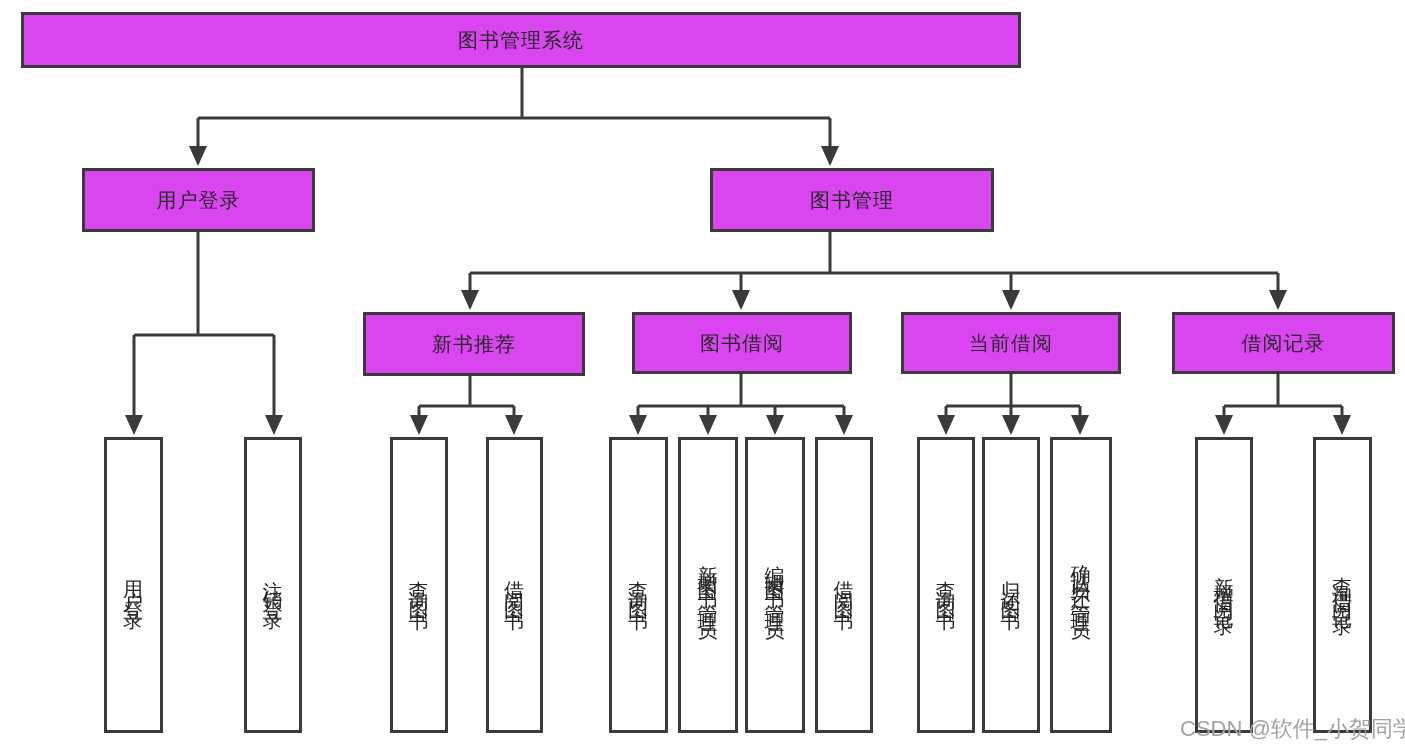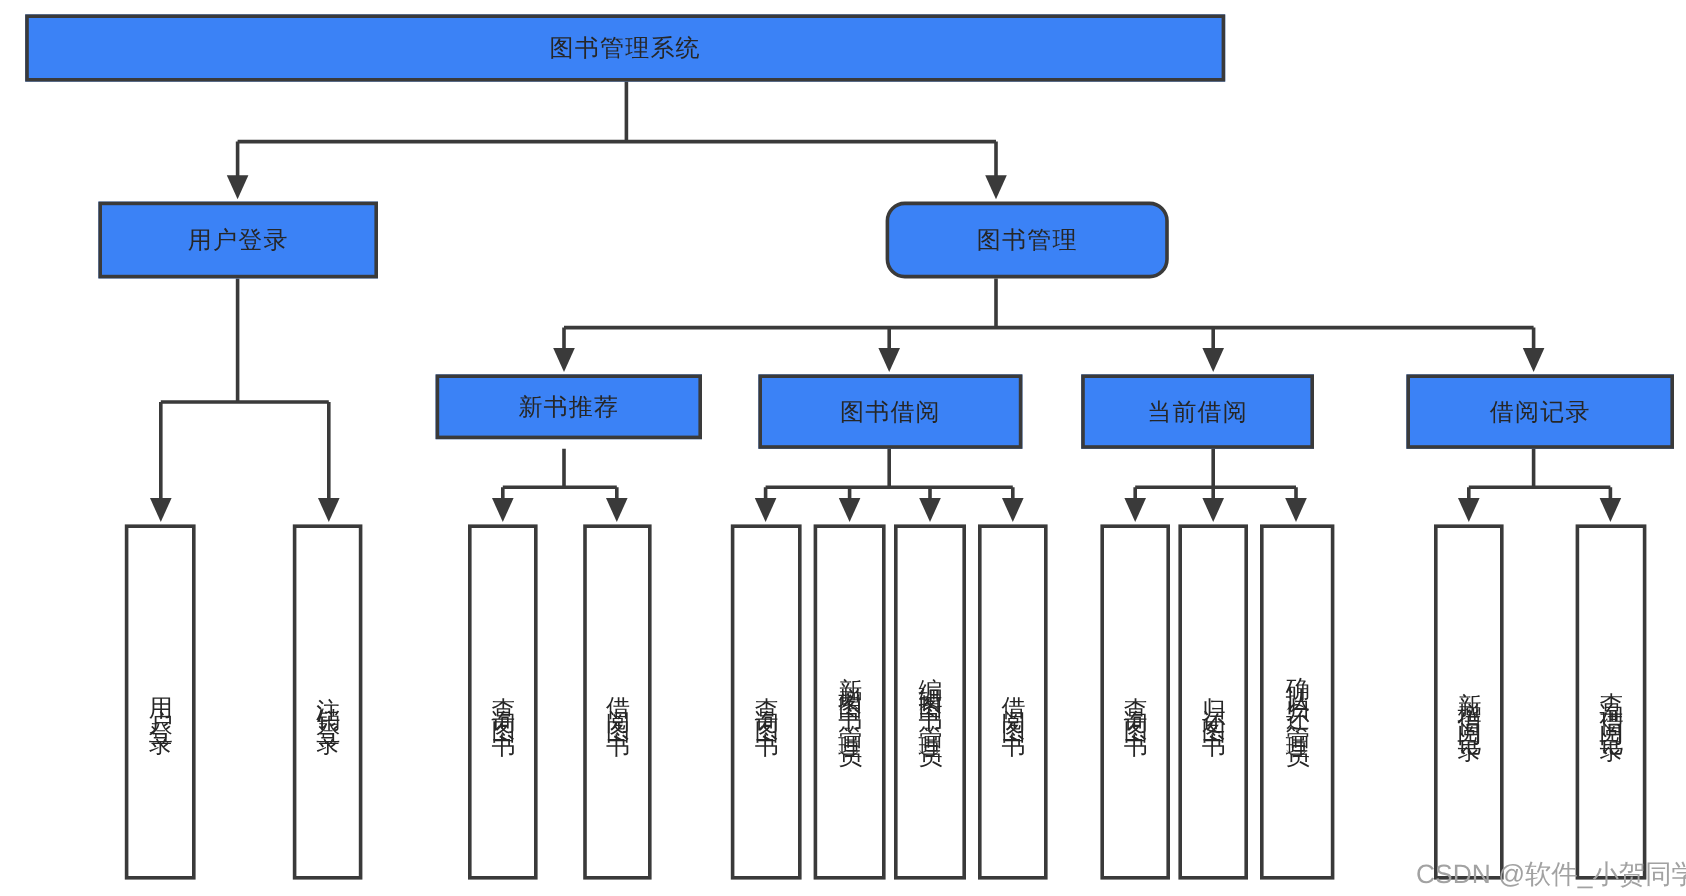--- a/index.html
+++ b/index.html
@@ -12,21 +12,21 @@
   }
   #connectors {
     position: absolute; left: 0; top: 0;
     width: 1405px; height: 747px;
     z-index: 1;
   }
   .node {
     position: absolute;
     box-sizing: border-box;
     border: 3px solid #3a3a3a;
-    background: #3b82f6;
+    background: #d946ef;
     display: flex;
     align-items: center;
     justify-content: center;
     color: #262626;
     font-size: 20px;
     letter-spacing: 1px;
     z-index: 2;
   }
   .leaf {
     position: absolute;
@@ -47,25 +47,25 @@
     line-height: 1;
     letter-spacing: 10px;
     color: #262626;
     white-space: nowrap;
   }
   .leaf.long span { letter-spacing: 8px; }
   
   .n-root  { left: 21px;   top: 12px;  width: 1000px; height: 56px; }
   
   .n-login { left: 82px;   top: 168px; width: 233px;  height: 64px; }
-  .n-mgmt  { left: 738px;  top: 168px; width: 236px;  height: 64px; border-radius: 16px; }
+  .n-mgmt  { left: 710px;  top: 168px; width: 284px;  height: 64px; }
   
-  .n-rec   { left: 363px;  top: 312px; width: 222px;  height: 54px; }
+  .n-rec   { left: 363px;  top: 312px; width: 222px;  height: 64px; }
   .n-bor   { left: 632px;  top: 312px; width: 220px;  height: 62px; justify-content: center; }
-  .n-cur   { left: 901px;  top: 312px; width: 194px;  height: 62px; }
+  .n-cur   { left: 901px;  top: 312px; width: 220px;  height: 62px; }
   .n-hist  { left: 1172px; top: 312px; width: 223px;  height: 62px; }
   
   .lf-1  { left: 104px;  width: 59px; }
   .lf-2  { left: 244px;  width: 58px; }
   .lf-3  { left: 390px;  width: 58px; }
   .lf-4  { left: 486px;  width: 57px; }
   .lf-5  { left: 609px;  width: 59px; }
   .lf-6  { left: 678px;  width: 60px; }
   .lf-7  { left: 745px;  width: 60px; }
   .lf-8  { left: 815px;  width: 58px; }

